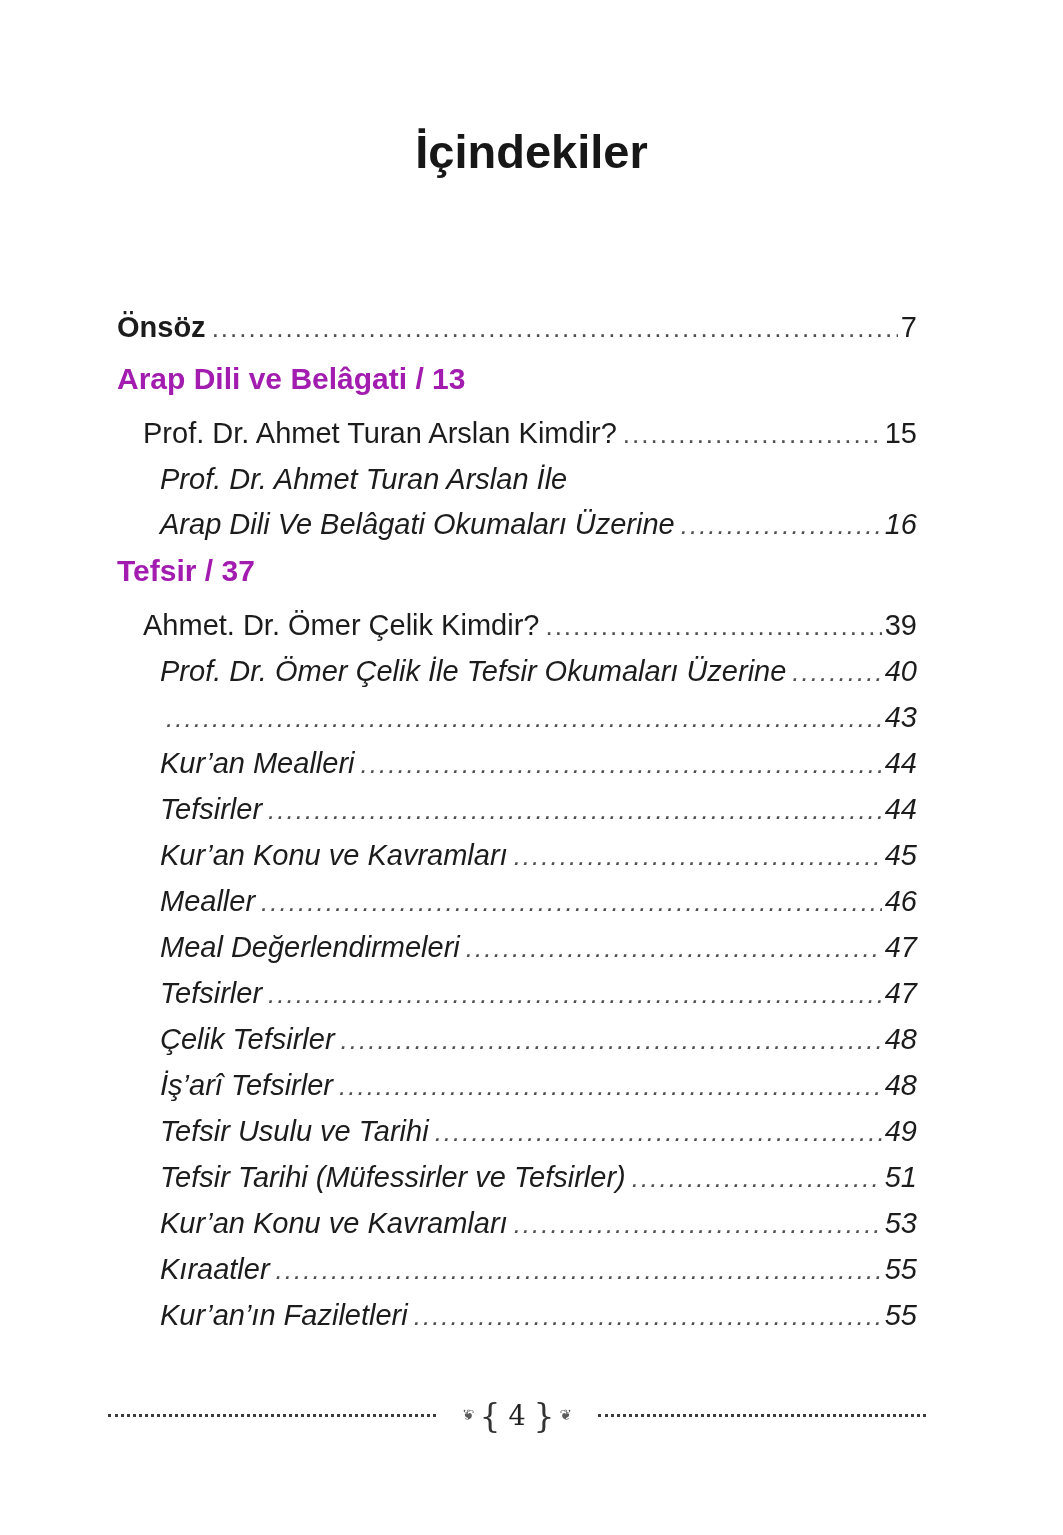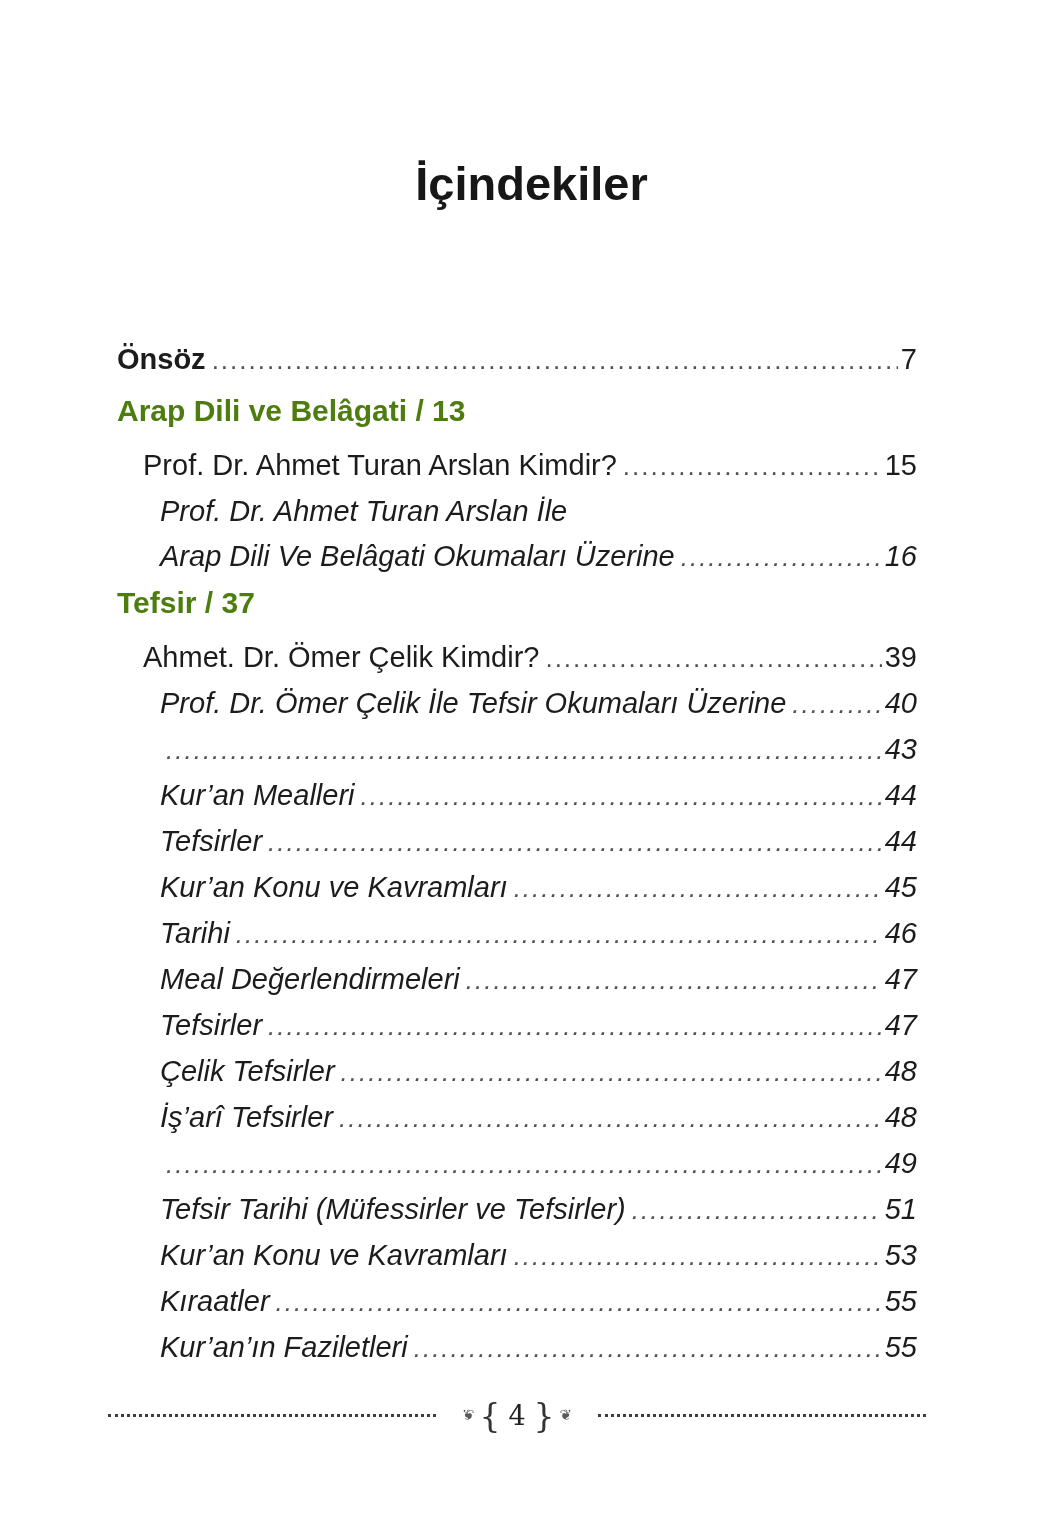--- a/index.html
+++ b/index.html
@@ -13,41 +13,40 @@
     color: #1c1c1c;
   }
   .page-title {
     padding-top: 124px;
     text-align: center;
     font-size: 47px;
     line-height: 56px;
     font-weight: 800;
     letter-spacing: 0px;
     color: #171717;
-    margin-top: 32px;
   }
   .toc {
     margin-top: 125px;
     padding-left: 117px;
     padding-right: 146px;
   }
   .row {
     display: flex;
     align-items: flex-start;
     line-height: 45px;
     font-size: 29px;
     white-space: nowrap;
   }
   .row.gap5 { margin-bottom: 5px; }
   .row.bold .label { font-weight: bold; }
   .row.heading {
     font-weight: bold;
     font-size: 30px;
     margin-bottom: 10px;
-    color: #4d7c0f;
+    color: #a21caf;
   }
   .lvl1 { padding-left: 26px; }
   .lvl2 { padding-left: 43px; font-style: italic; }
   .label { flex: 0 0 auto; }
   .leader {
     flex: 1 1 auto;
     overflow: hidden;
     margin: 0 3px 0 6px;
     min-width: 10px;
   }
@@ -158,21 +157,21 @@
       <span class="label">Tefsirler</span>
       <span class="leader"></span>
       <span class="page">44</span>
     </div>
     <div class="row lvl2">
       <span class="label">Kur’an Konu ve Kavramları</span>
       <span class="leader"></span>
       <span class="page">45</span>
     </div>
     <div class="row lvl2">
-      <span class="label">Tarihi</span>
+      <span class="label">Mealler</span>
       <span class="leader"></span>
       <span class="page">46</span>
     </div>
     <div class="row lvl2">
       <span class="label">Meal Değerlendirmeleri</span>
       <span class="leader"></span>
       <span class="page">47</span>
     </div>
     <div class="row lvl2">
       <span class="label">Tefsirler</span>
@@ -183,20 +182,21 @@
       <span class="label">Çelik Tefsirler</span>
       <span class="leader"></span>
       <span class="page">48</span>
     </div>
     <div class="row lvl2">
       <span class="label">İş’arî Tefsirler</span>
       <span class="leader"></span>
       <span class="page">48</span>
     </div>
     <div class="row lvl2">
+      <span class="label">Tefsir Usulu ve Tarihi</span>
       <span class="leader"></span>
       <span class="page">49</span>
     </div>
     <div class="row lvl2">
       <span class="label">Tefsir Tarihi (Müfessirler ve Tefsirler)</span>
       <span class="leader"></span>
       <span class="page">51</span>
     </div>
     <div class="row lvl2">
       <span class="label">Kur’an Konu ve Kavramları</span>

